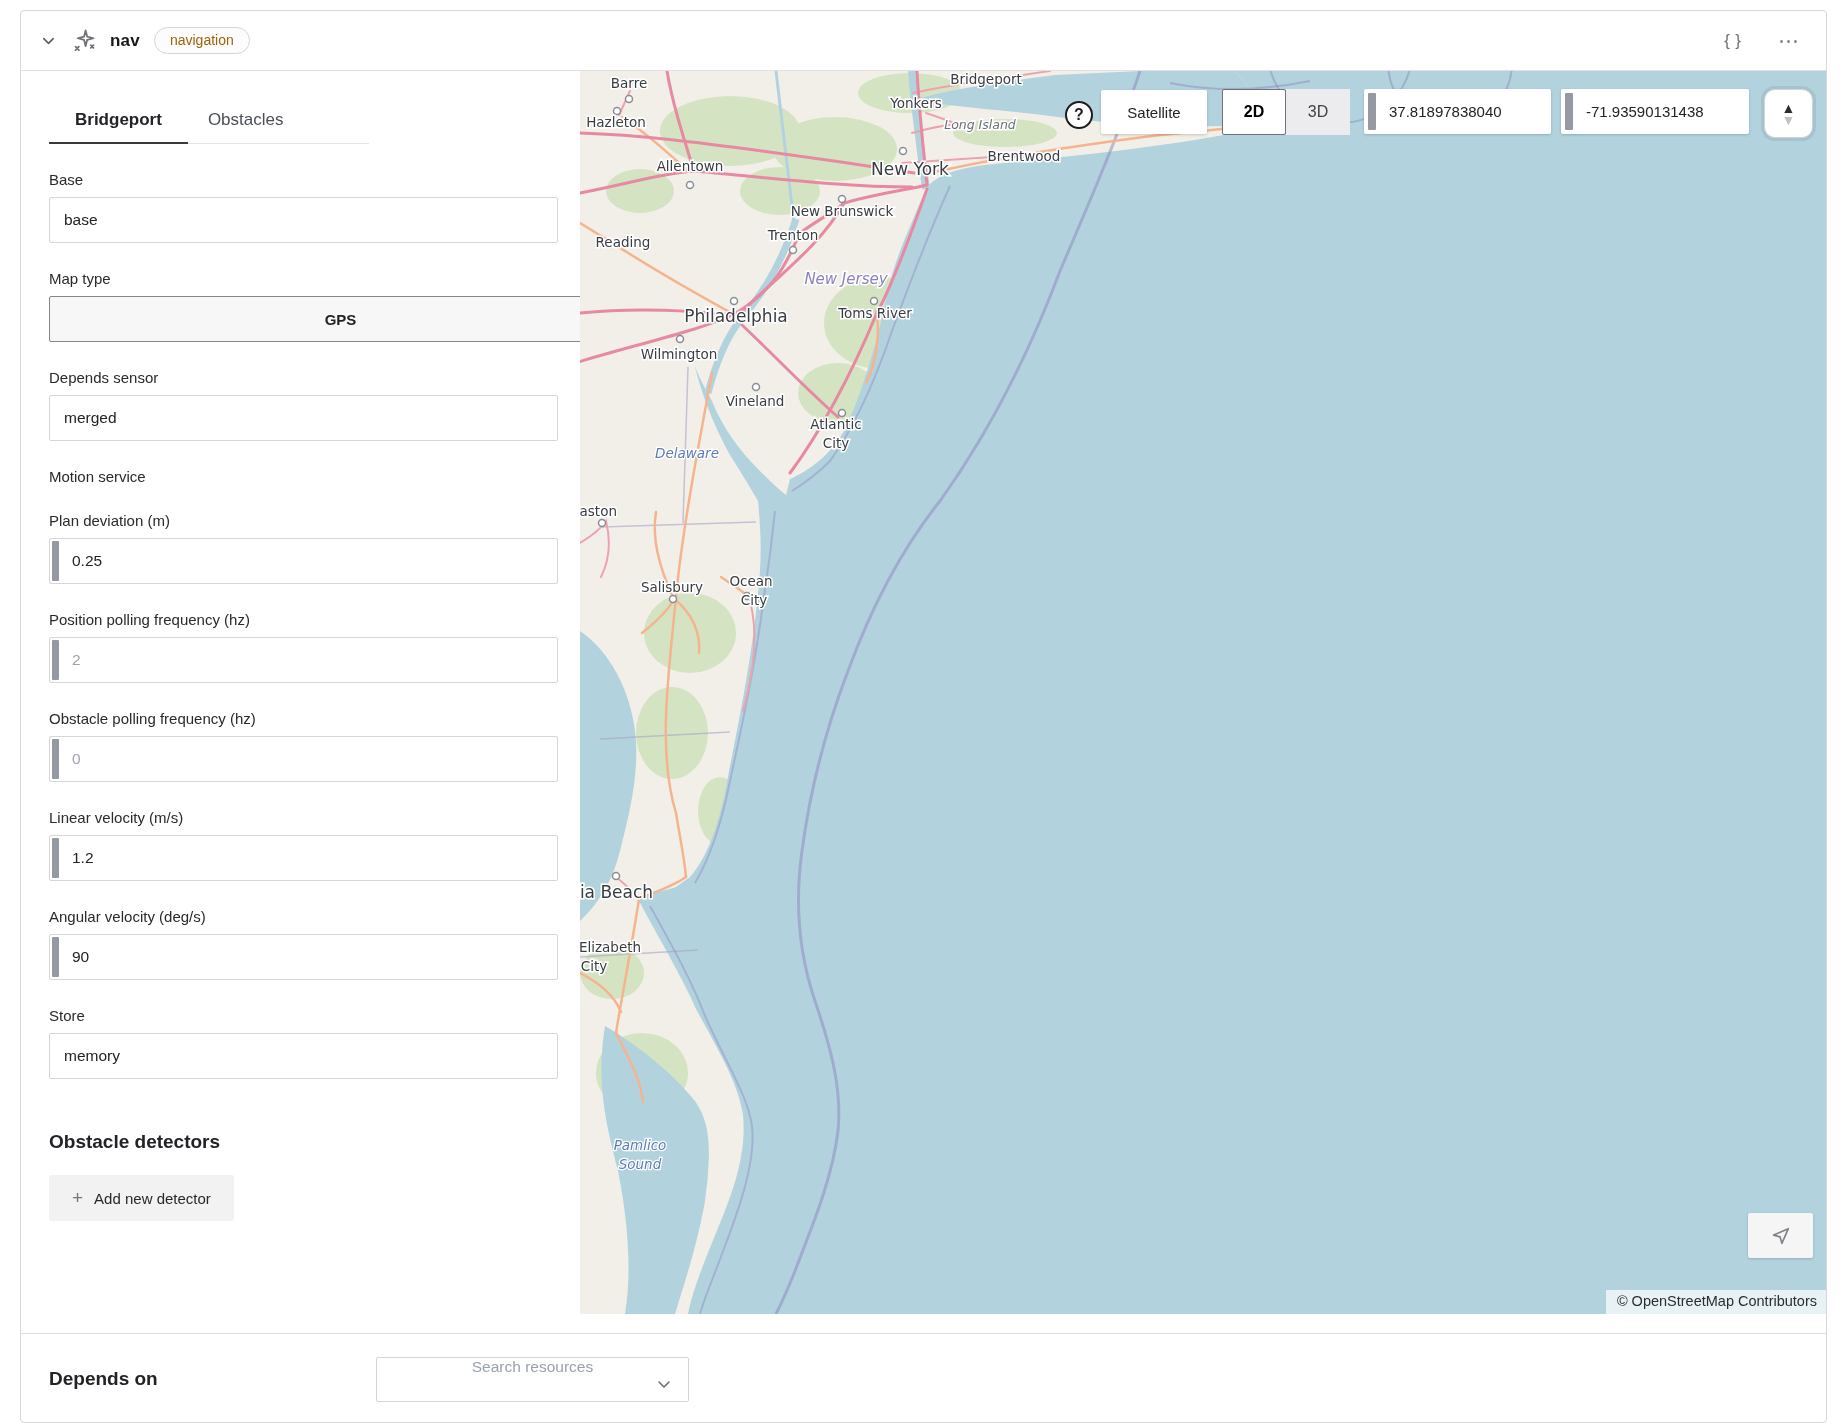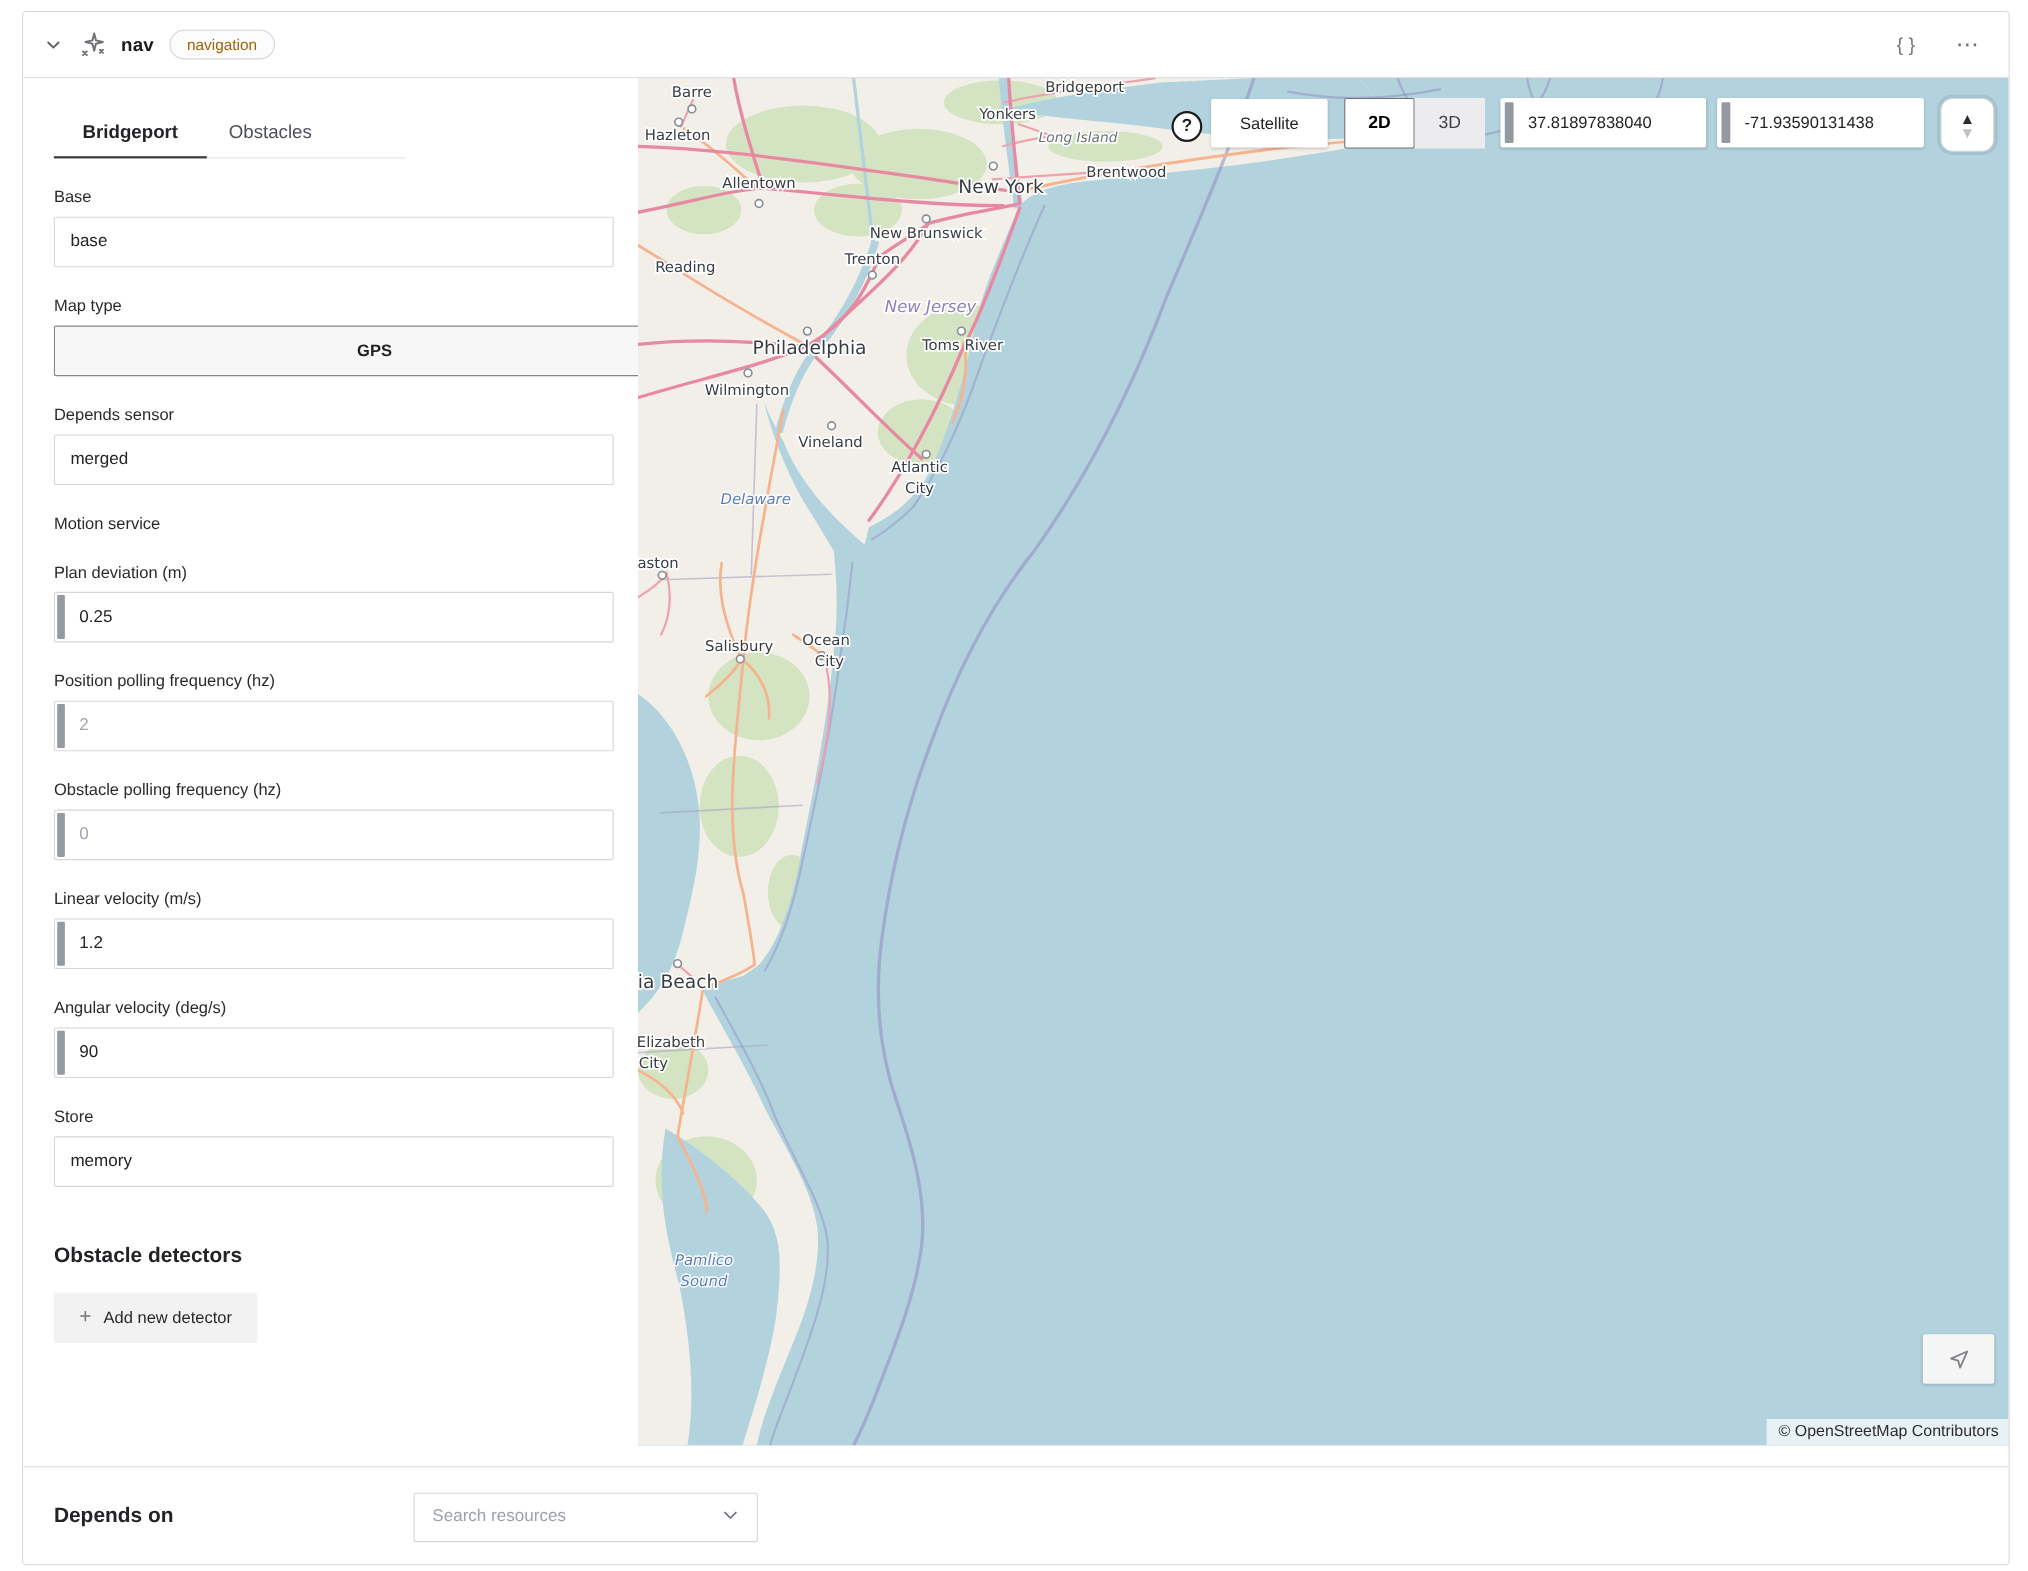--- a/index.html
+++ b/index.html
@@ -92,21 +92,21 @@
                  font-size:14.5px; color:#2c2c2e; display:flex; align-items:center;
                  padding:0 9px 2px 11px; }
 
   
   .gap { height:19px; }
   .depends { border-top:1px solid #dddddf; height:91px; display:flex; align-items:center;
              padding-left:28px; }
   .dep-lbl { font-size:19px; font-weight:700; color:#222326; width:137px; }
   .dep-select { margin-left:190px; width:313px; height:45px; border:1px solid #d5d5d7;
                 border-radius:2px; display:flex; align-items:center; padding:0 16px;
-                font-size:15.5px; color:#9aa0ad; cursor:pointer; }
+                font-size:15.5px; color:#9aa0ad; cursor:pointer;flex-direction:column; }
   .dep-select .chevdn { margin-left:auto; color:#6b6e76; }
 </style>
 </head>
 <body>
 
 <div class="card">
 
   <div class="hdr">
     <span class="chev">
       <svg width="15" height="15" viewBox="0 0 16 16">

